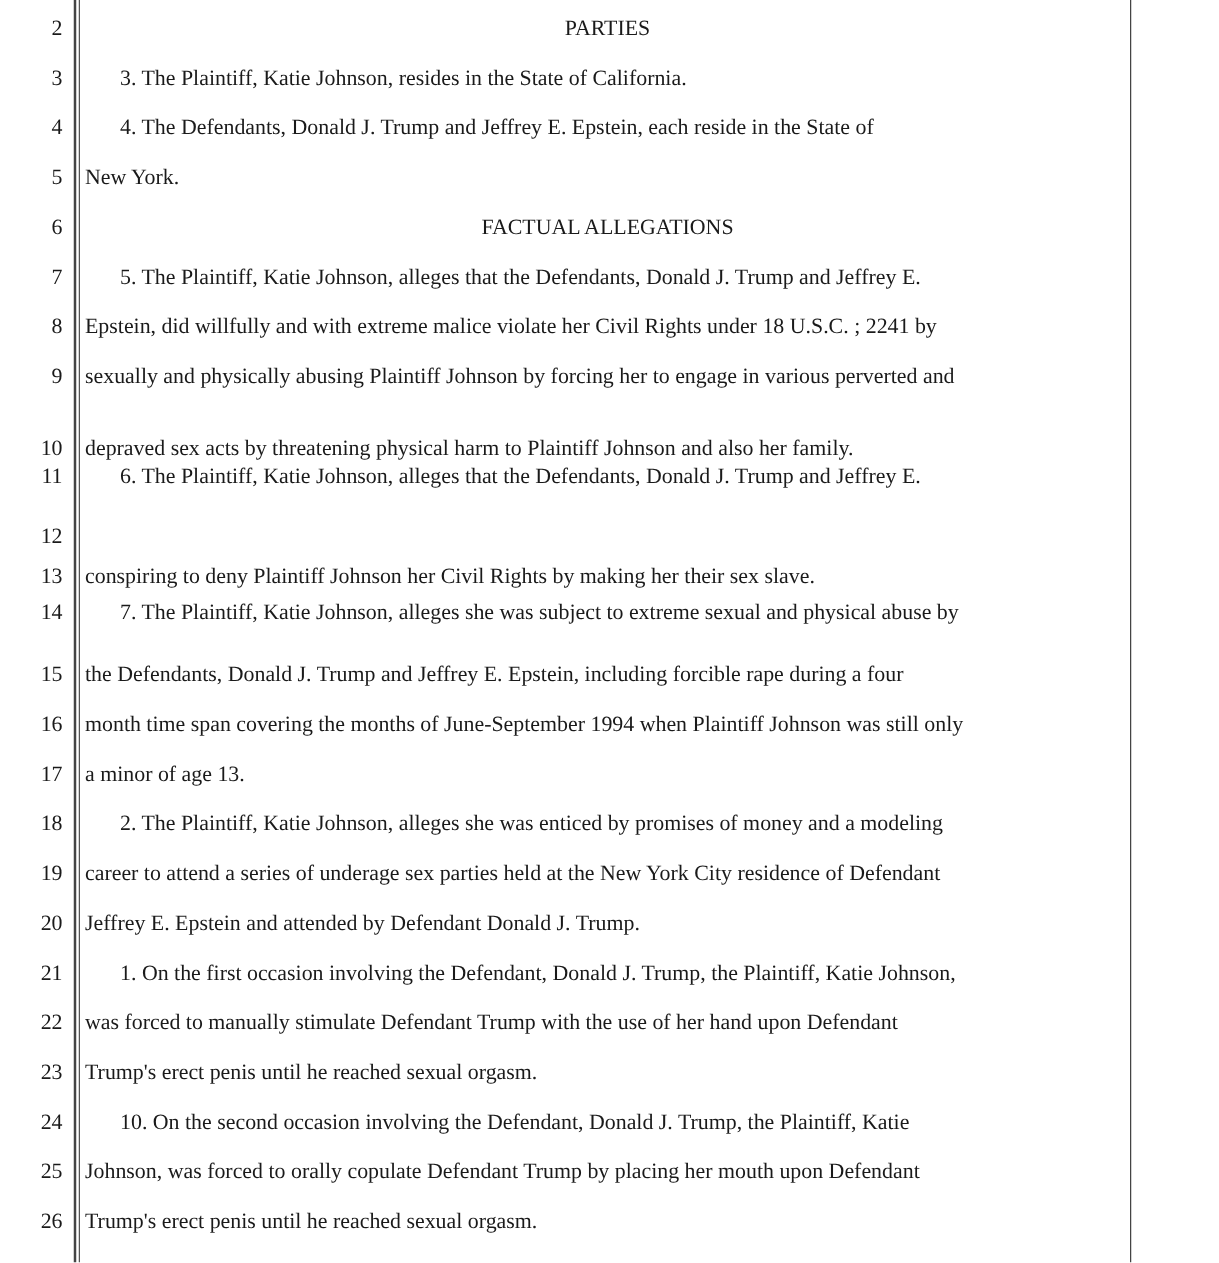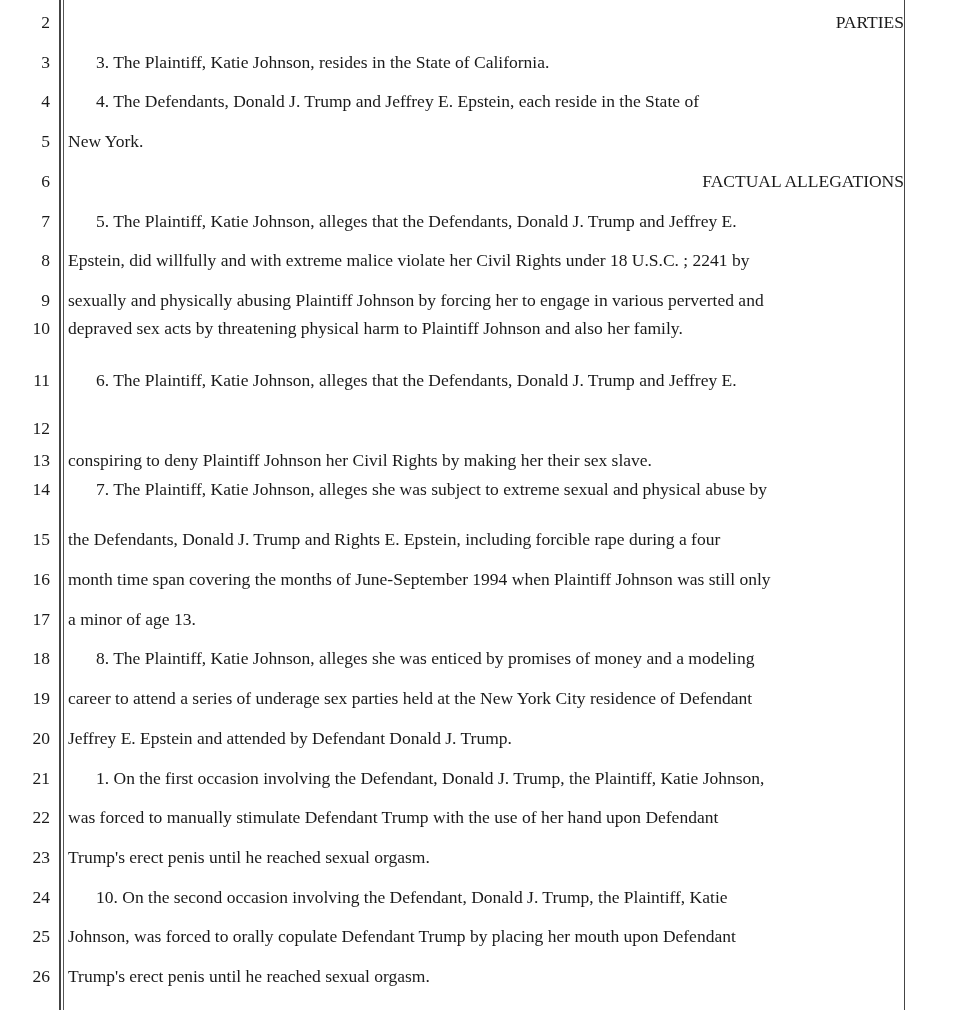--- a/index.html
+++ b/index.html
@@ -5,21 +5,21 @@
   html, body { margin: 0; padding: 0; background: #ffffff; }
   body { width: 975px; height: 1010px; position: relative; overflow: hidden;
          font-family: "Liberation Serif", "DejaVu Serif", serif; color: #1a1a1a; }
   .rule-left-1 { position: absolute; left: 59px; top: 0; width: 2px; height: 1010px; background: #444; }
   .rule-left-2 { position: absolute; left: 63px; top: 0; width: 1px; height: 1010px; background: #555; }
   .rule-right { position: absolute; left: 904px; top: 0; width: 1px; height: 1010px; background: #444; }
   .line { position: absolute; left: 0; width: 975px; height: 40px; }
   .num { position: absolute; left: 0; width: 50px; text-align: right; font-size: 17.5px; top: 0; }
   .txt { position: absolute; left: 68px; width: 840px; font-size: 17.5px; white-space: nowrap; top: 0; }
   .txt.indent { padding-left: 28px; box-sizing: border-box; }
-  .txt.center { text-align: right; left: 68px; width: 836px; }
+  .txt.center { text-align: center; left: 68px; width: 836px; }
 </style>
 </head>
 <body>
 
 <div class="rule-left-1"></div>
 <div class="rule-left-2"></div>
 <div class="rule-right"></div>
 
 <div id="doc">
   <div class="line" style="top:12px">
@@ -47,54 +47,54 @@
       <span class="txt indent">5.  The Plaintiff, Katie Johnson, alleges that the Defendants, Donald J. Trump and Jeffrey E.</span>
     </div>
   <div class="line" style="top:250px">
       <span class="num">8</span>
       <span class="txt">Epstein, did willfully and with extreme malice violate her Civil Rights under 18 U.S.C. ; 2241 by</span>
     </div>
   <div class="line" style="top:290px">
       <span class="num">9</span>
       <span class="txt">sexually and physically abusing Plaintiff Johnson by forcing her to engage in various perverted and</span>
     </div>
-  <div class="line" style="top:318px">
+  <div class="line" style="top:348px">
       <span class="num">10</span>
       <span class="txt">depraved sex acts by threatening physical harm to Plaintiff Johnson and also her family.</span>
     </div>
   <div class="line" style="top:370px">
       <span class="num">11</span>
       <span class="txt indent">6.  The Plaintiff, Katie Johnson, alleges that the Defendants, Donald J. Trump and Jeffrey E.</span>
     </div>
   <div class="line" style="top:418px">
       <span class="num">12</span>
     </div>
   <div class="line" style="top:450px">
       <span class="num">13</span>
       <span class="txt">conspiring to deny Plaintiff Johnson her Civil Rights by making her their sex slave.</span>
     </div>
   <div class="line" style="top:479px">
       <span class="num">14</span>
       <span class="txt indent">7.  The Plaintiff, Katie Johnson, alleges she was subject to extreme sexual and physical abuse by</span>
     </div>
   <div class="line" style="top:529px">
       <span class="num">15</span>
-      <span class="txt">the Defendants, Donald J. Trump and Rights E. Epstein, including forcible rape during a four</span>
+      <span class="txt">the Defendants, Donald J. Trump and Jeffrey E. Epstein, including forcible rape during a four</span>
     </div>
   <div class="line" style="top:569px">
       <span class="num">16</span>
       <span class="txt">month time span covering the months of June-September 1994 when Plaintiff Johnson was still only</span>
     </div>
   <div class="line" style="top:609px">
       <span class="num">17</span>
       <span class="txt">a minor of age 13.</span>
     </div>
   <div class="line" style="top:648px">
       <span class="num">18</span>
-      <span class="txt indent">8.  The Plaintiff, Katie Johnson, alleges she was enticed by promises of money and a modeling</span>
+      <span class="txt indent">2.  The Plaintiff, Katie Johnson, alleges she was enticed by promises of money and a modeling</span>
     </div>
   <div class="line" style="top:688px">
       <span class="num">19</span>
       <span class="txt">career to attend a series of underage sex parties held at the New York City residence of Defendant</span>
     </div>
   <div class="line" style="top:728px">
       <span class="num">20</span>
       <span class="txt">Jeffrey E. Epstein and attended by Defendant Donald J. Trump.</span>
     </div>
   <div class="line" style="top:768px">

